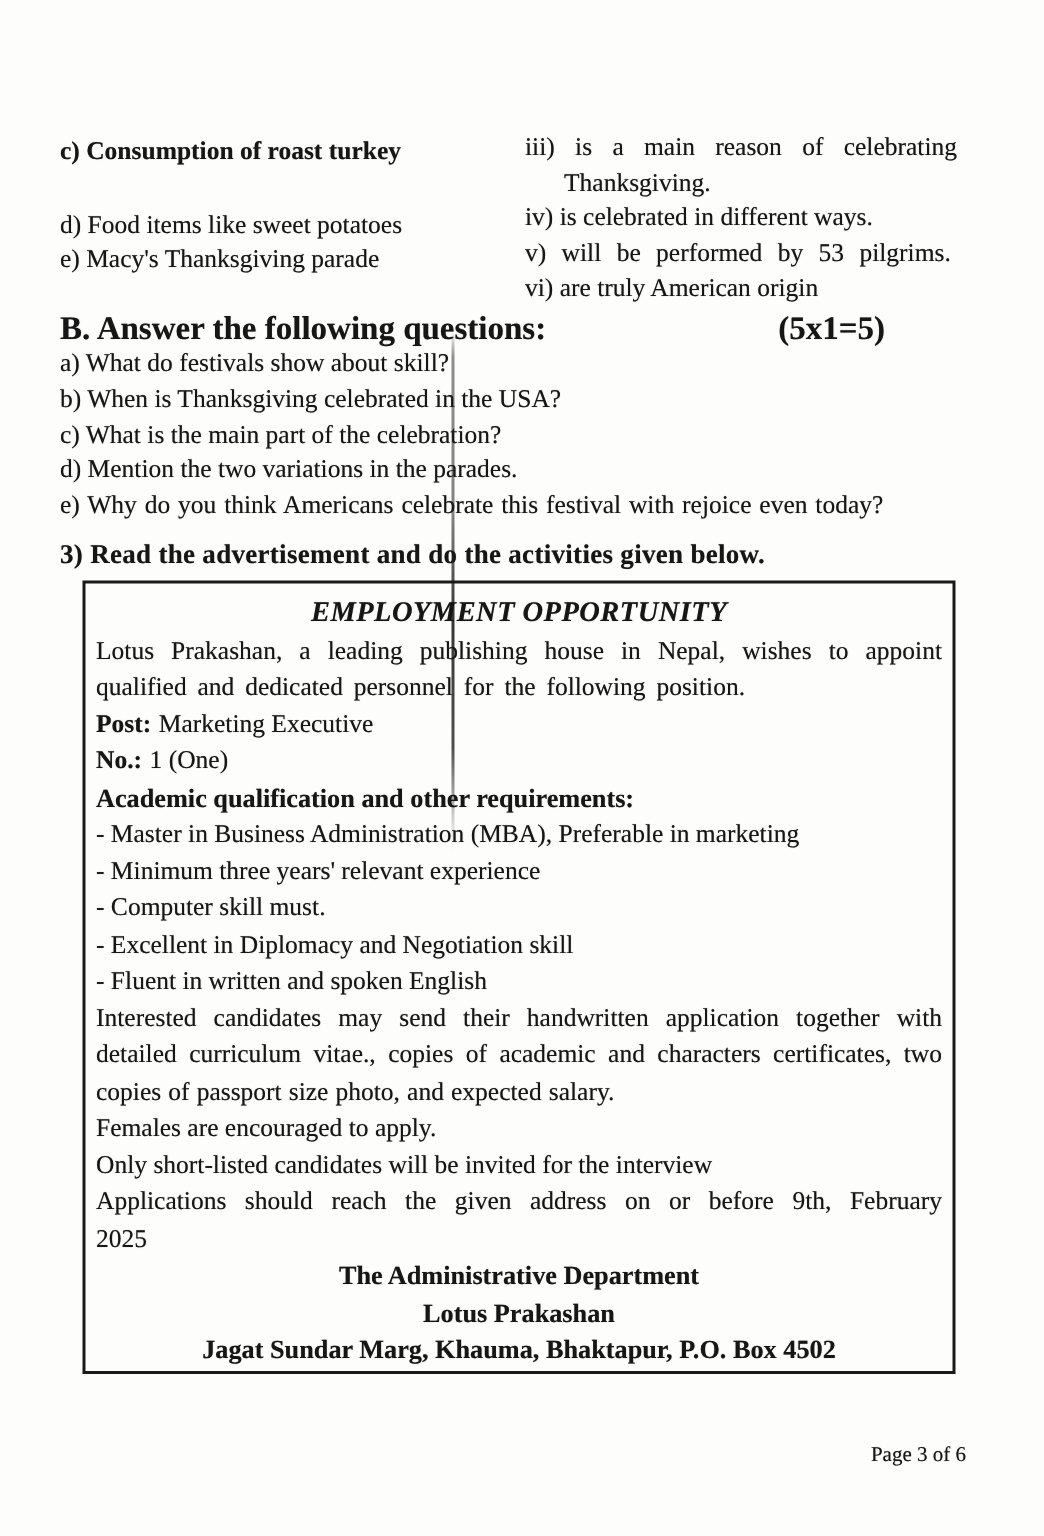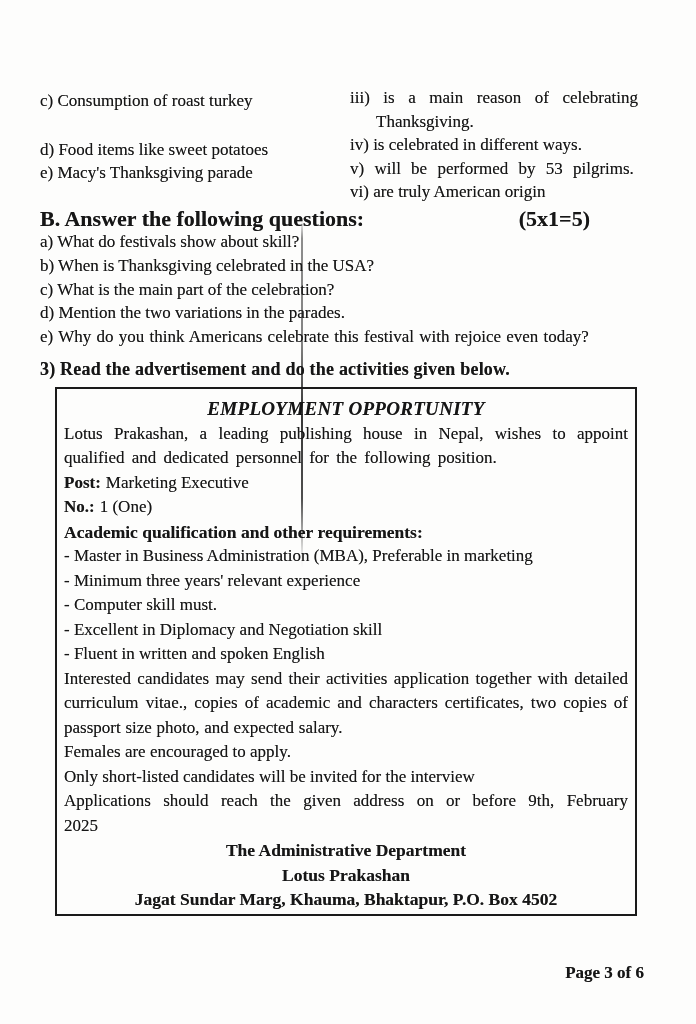--- a/index.html
+++ b/index.html
@@ -24,21 +24,21 @@
     top: 86px;
     width: 606px;
   }
 
   p { margin: 0; }
 
   
   .matching { display: flex; }
   .m-left  { width: 310px; line-height: 23.5px; padding-top: 3px; }
   .m-right { width: 288px; line-height: 23.5px; }
-  .gap-after { margin-bottom: 25px; }
+  .gap-after { margin-bottom: 25px; font-weight: bold; }
   .hang26 { padding-left: 26px; text-indent: -26px; }
   .hang14 { padding-left: 14px; text-indent: -14px; }
   .just { text-align: justify; }
   .ws6 { word-spacing: 6px; }
   .ws4 { word-spacing: 4px; }
   .ws3 { word-spacing: 3px; }
   .ws1 { word-spacing: 1px; }
   .ws05 { word-spacing: 0.5px; }
 
   
@@ -77,22 +77,22 @@
   .inline-label { font-weight: bold; }
   .inline-value { margin-left: 5px; }
   .req-head { font-weight: bold; font-size: 17.5px; }
   .sig { text-align: center; font-weight: bold; font-size: 17.5px; }
 
   
   .footer {
     position: absolute;
     top: 963px;
     right: 52px;
-    font-weight: bold;
-    font-size: 17px;
+    font-weight: normal;
+    font-size: 14px;
   }
 
   
   .crease {
     position: absolute;
     left: 301px;
     top: 221px;
     width: 2px;
     height: 347px;
     z-index: 4;
@@ -146,21 +146,21 @@
       <p class="ad-title">EMPLOYMENT OPPORTUNITY</p>
       <p class="just ws3">Lotus Prakashan, a leading publishing house in Nepal, wishes to appoint qualified and dedicated personnel for the following position.</p>
       <p><span class="inline-label">Post:</span><span class="inline-value">Marketing Executive</span></p>
       <p><span class="inline-label">No.:</span><span class="inline-value">1 (One)</span></p>
       <p class="req-head">Academic qualification and other requirements:</p>
       <p>- Master in Business Administration (MBA), Preferable in marketing</p>
       <p>- Minimum three years' relevant experience</p>
       <p>- Computer skill must.</p>
       <p>- Excellent in Diplomacy and Negotiation skill</p>
       <p>- Fluent in written and spoken English</p>
-      <p class="just ws05">Interested candidates may send their activities application together with detailed curriculum vitae., copies of academic and characters certificates, two copies of passport size photo, and expected salary.</p>
+      <p class="just ws05">Interested candidates may send their handwritten application together with detailed curriculum vitae., copies of academic and characters certificates, two copies of passport size photo, and expected salary.</p>
       <p>Females are encouraged to apply.</p>
       <p>Only short-listed candidates will be invited for the interview</p>
       <p class="just ws4">Applications should reach the given address on or before 9th, February 2025</p>
       <p class="sig">The Administrative Department</p>
       <p class="sig">Lotus Prakashan</p>
       <p class="sig">Jagat Sundar Marg, Khauma, Bhaktapur, P.O. Box 4502</p>
     </div>
 
   </div>
 

